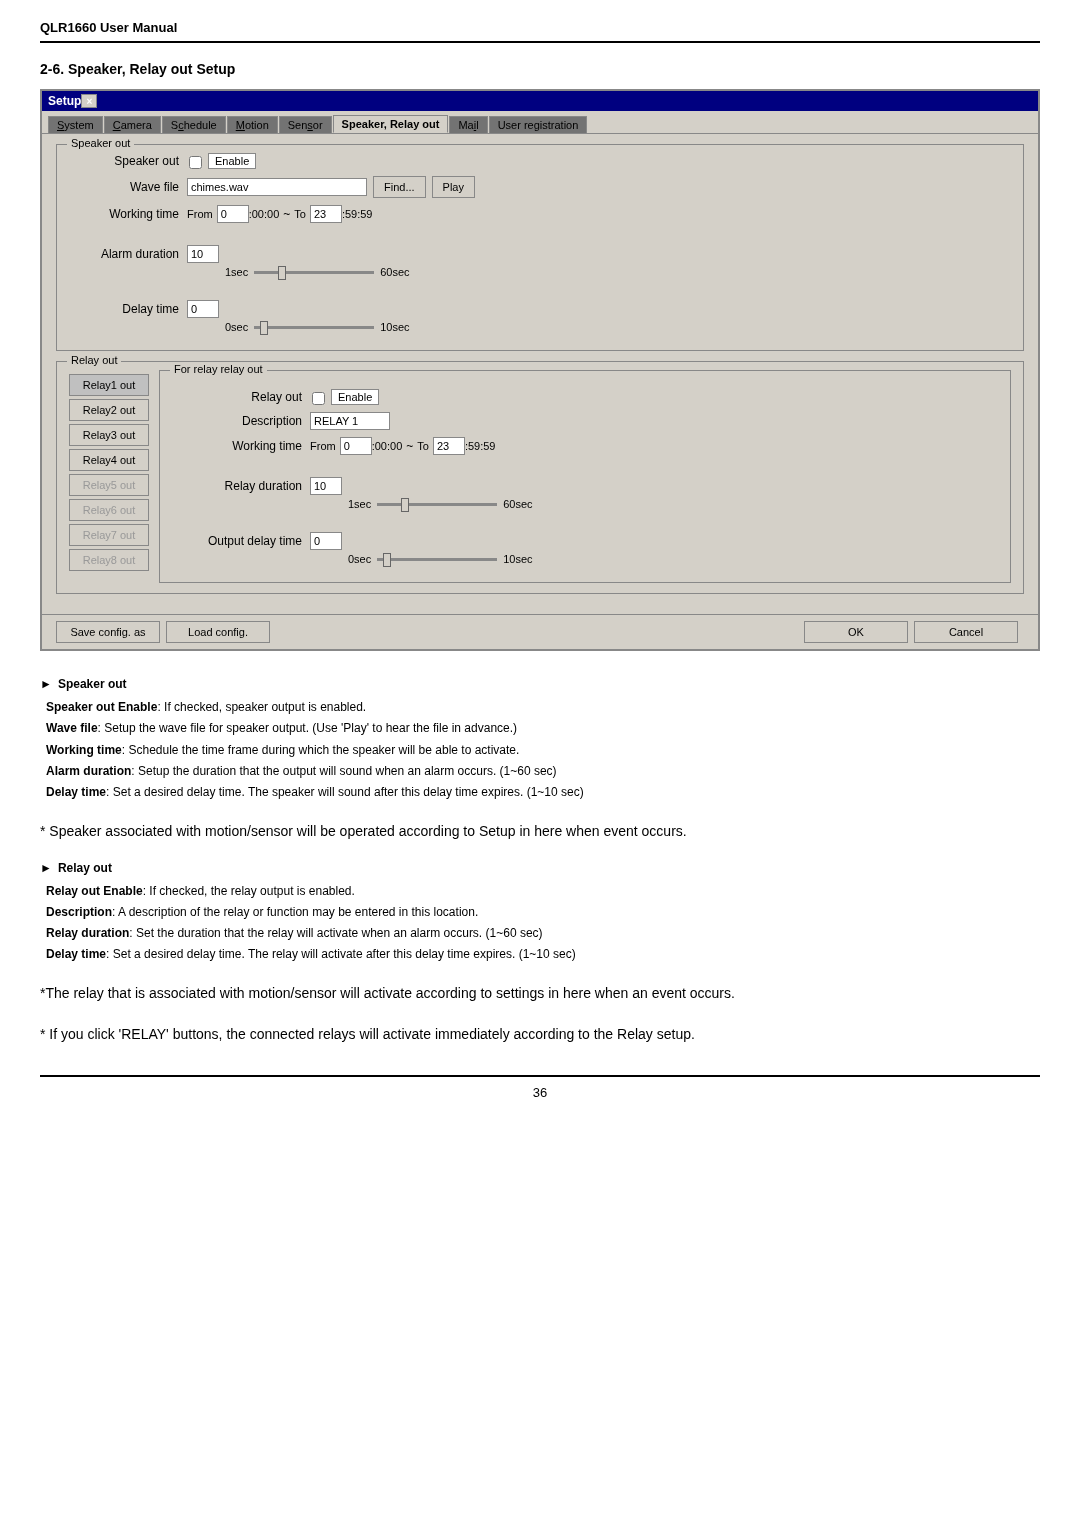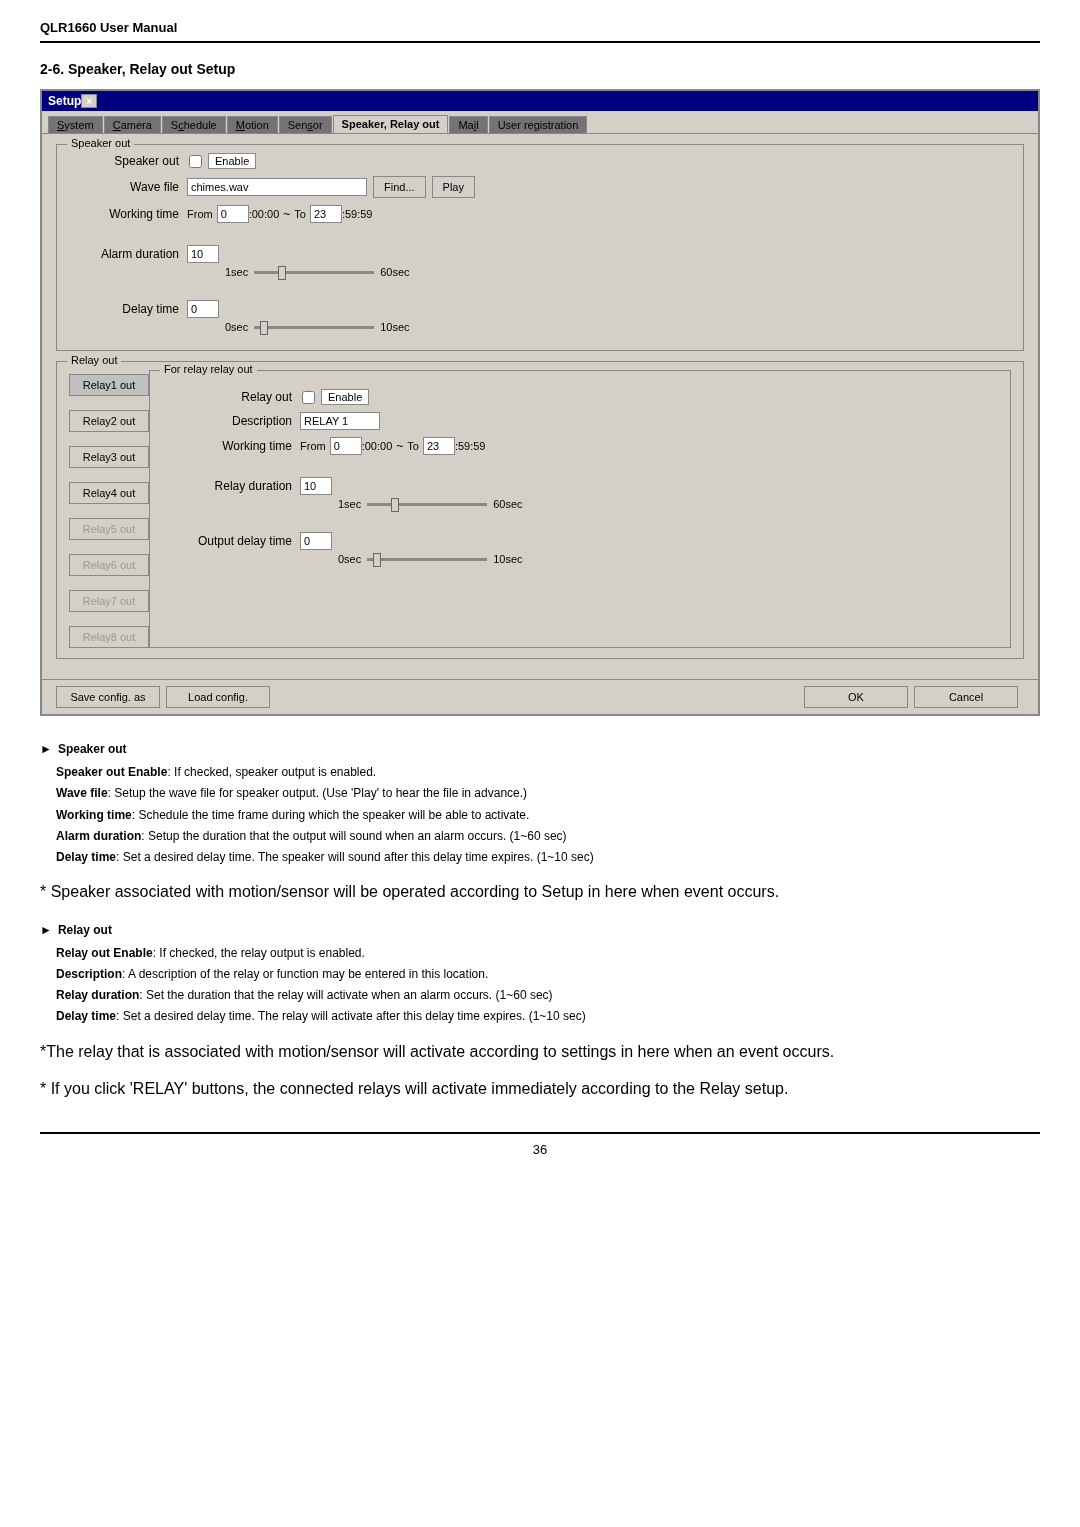--- a/index.html
+++ b/index.html
@@ -125,21 +125,21 @@
       border: 1px solid #888;
       background: #d4d0c8;
       font-size: 11px;
       padding: 2px 10px;
       cursor: pointer;
       margin-left: 6px;
       height: 22px;
     }
     .checkbox-group {
       display: flex;
-      align-items: center;
+      align-items: flex-end;
     }
     .checkbox-label {
       border: 1px solid #888;
       padding: 1px 6px;
       background: #fff;
       font-size: 11px;
       margin-left: 4px;
     }
     .slider-container {
       display: flex;
@@ -172,21 +172,22 @@
       font-size: 12px;
     }
     
     .relay-body {
       display: flex;
       gap: 0;
     }
     .relay-buttons-col {
       display: flex;
       flex-direction: column;
-      gap: 14px;
+      gap: 3px;
+      margin-right: 10px;
       padding-top: 4px;
     }
     .relay-btn {
       width: 80px;
       padding: 2px 4px;
       border: 1px solid #888;
       background: #d4d0c8;
       font-size: 11px;
       cursor: pointer;
       text-align: center;
@@ -234,30 +235,30 @@
       line-height: 1.6;
     }
     .desc-header {
       font-weight: bold;
       margin-bottom: 4px;
       display: flex;
       align-items: center;
       gap: 6px;
     }
     .desc-list {
-      margin-left: 16px;
+      margin-left: 6px;
       margin-bottom: 8px;
     }
     .desc-list p {
       margin-bottom: 2px;
     }
     .desc-note {
-      margin-top: 12px;
+      margin-top: 18px;
       margin-bottom: 10px;
-      font-size: 16px;
+      font-size: 14px;
     }
     .page-footer {
       border-top: 2px solid #000;
       text-align: center;
       padding-top: 8px;
       margin-top: 30px;
       font-size: 13px;
     }
     input[type="checkbox"] {
       margin: 0 2px;

